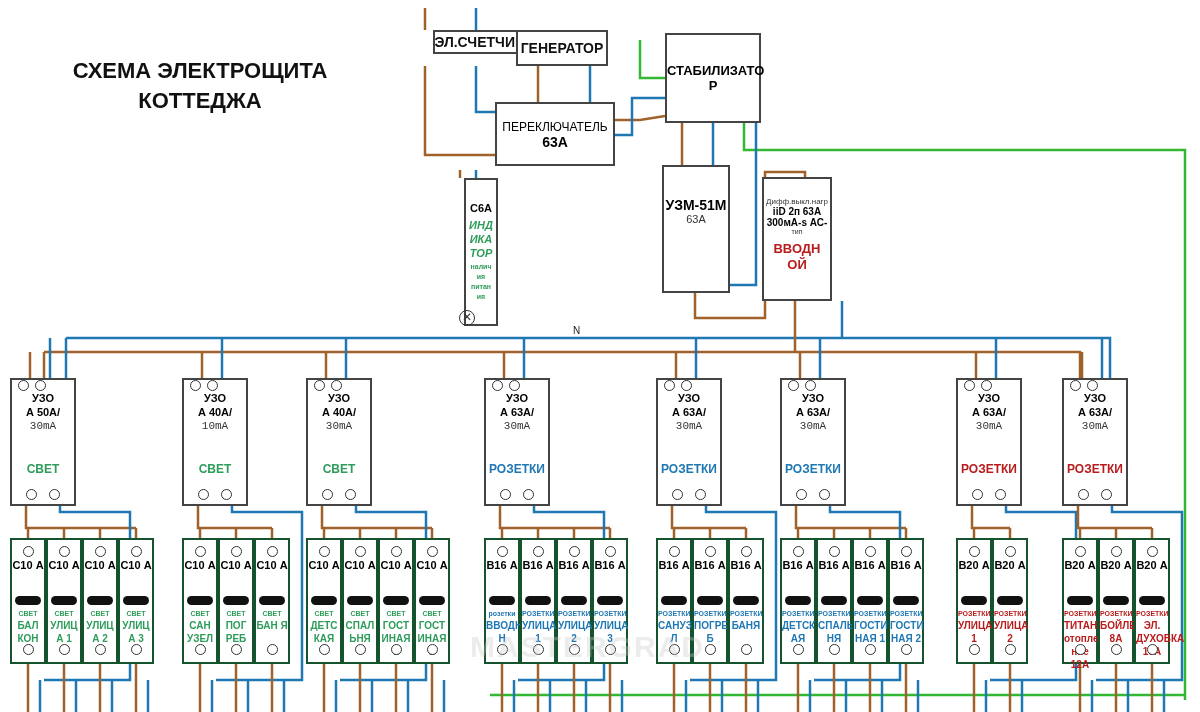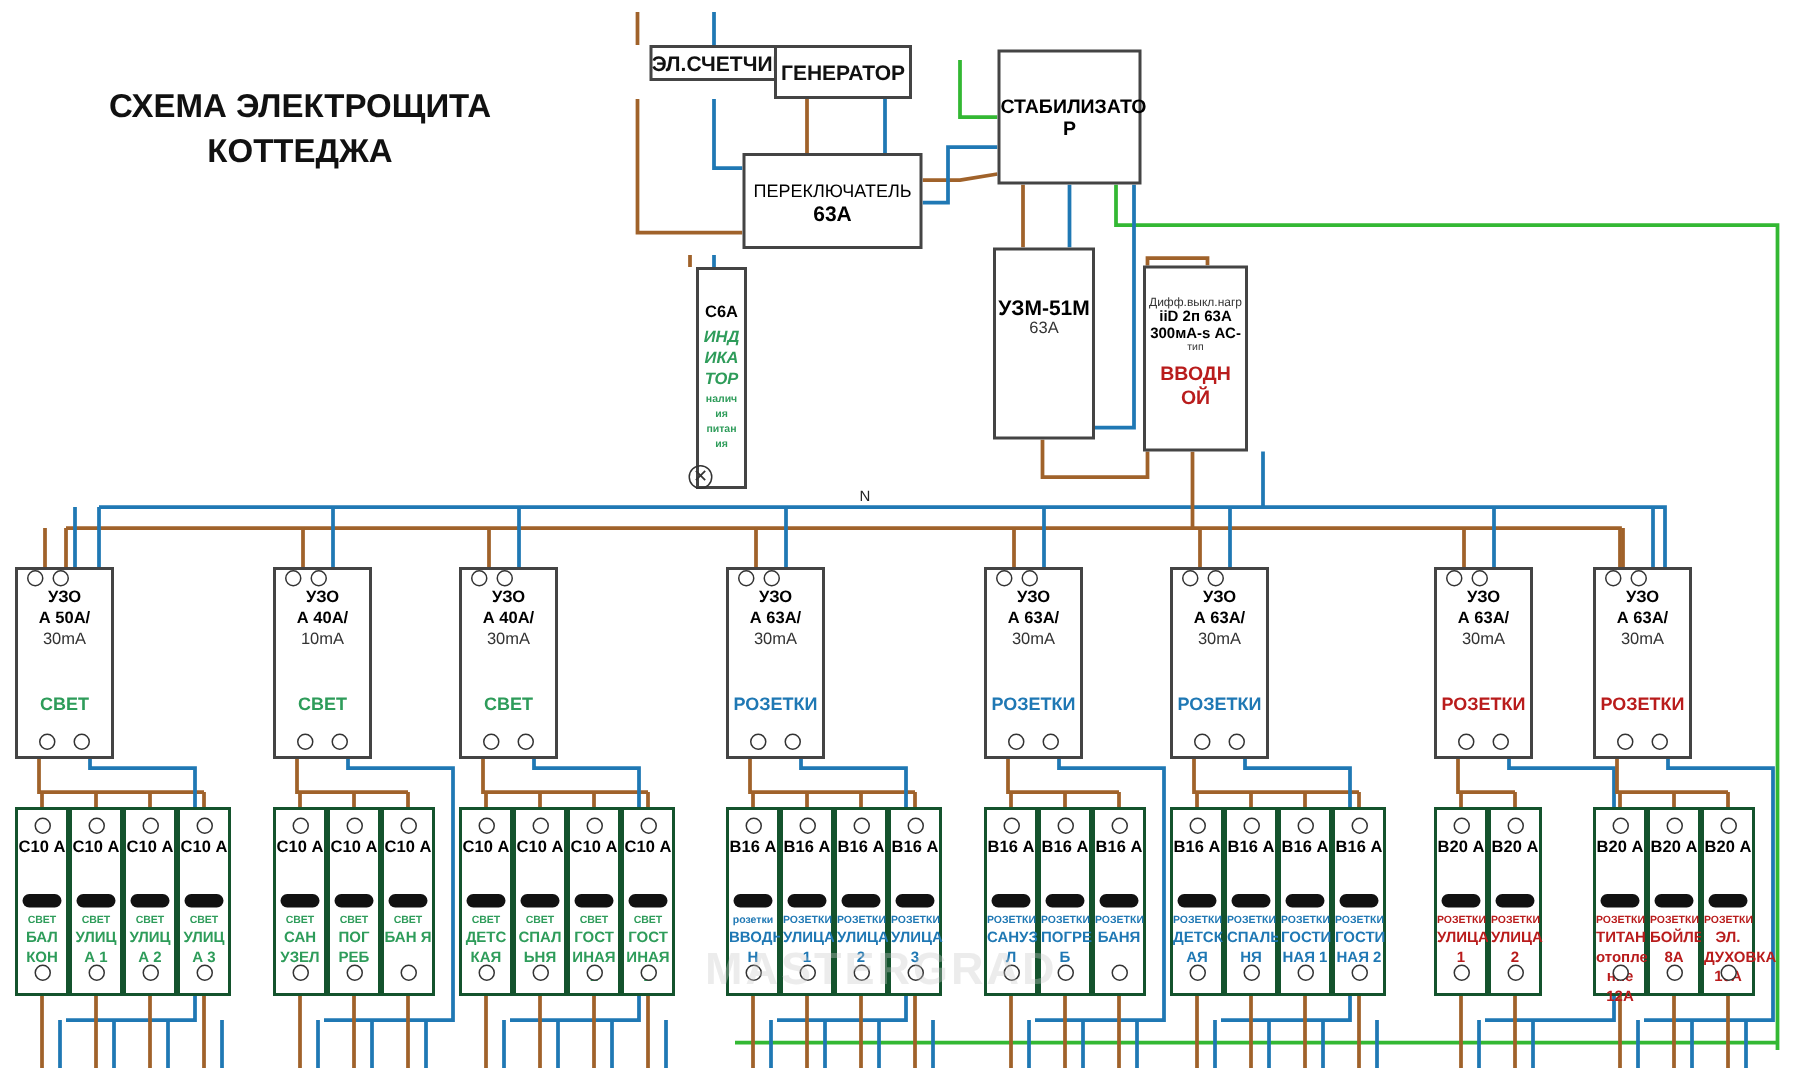--- a/index.html
+++ b/index.html
@@ -7,21 +7,21 @@
   svg{position:absolute;left:0;top:0;}
   .box{position:absolute;border:2px solid #444;background:#fff;box-sizing:border-box;text-align:center;}
   .title{position:absolute;left:40px;top:56px;width:320px;text-align:center;font-weight:bold;font-size:22px;line-height:30px;color:#111;}
   .hdr{font-weight:bold;font-size:14px;color:#111;display:flex;align-items:center;justify-content:center;height:100%;}
   .term{display:inline-block;width:9px;height:9px;border:1.5px solid #333;border-radius:50%;background:#fff;}
   .uzo .top,.uzo .bot{position:absolute;left:0;right:0;display:flex;gap:6px;padding-left:6px;}
   .uzo .top{top:0px;}
   .uzo .bot{bottom:4px;justify-content:center;padding-left:0;gap:12px;}
   .uzo .t1{position:absolute;top:12px;left:0;right:0;font-weight:bold;font-size:11px;}
   .uzo .t2{position:absolute;top:26px;left:0;right:0;font-weight:bold;font-size:11px;}
-  .uzo .t3{position:absolute;top:40px;left:0;right:0;font-size:11px;color:#333;}
+  .uzo .t3{position:absolute;top:40px;left:0;right:0;font-size:11px;color:#333;font-family:Liberation Mono, monospace;}
   .uzo .t4{position:absolute;top:82px;left:0;right:0;font-weight:bold;font-size:12px;}
   .brk{position:absolute;border:2px solid #14532d;background:#fff;box-sizing:border-box;text-align:center;}
   .brk .tp{position:absolute;top:3px;left:0;right:0;}
   .brk .bt{position:absolute;bottom:3px;left:0;right:0;}
   .brk .r{position:absolute;top:17px;left:0;right:0;font-weight:bold;font-size:11px;line-height:16px;}
   .brk .bar{position:absolute;top:56px;left:3px;right:3px;height:9px;border-radius:5px;background:#111;}
   .brk .k{position:absolute;top:70px;left:0;right:0;font-size:7px;font-weight:bold;}
   .brk .nm{position:absolute;top:79px;left:0;right:0;font-size:10px;font-weight:bold;line-height:13px;}
   .green{color:#2e9c5a;}
   .blue{color:#1f78b4;}

